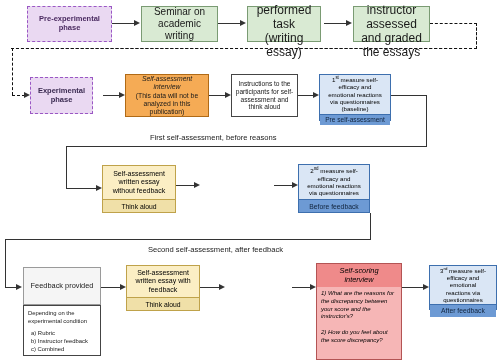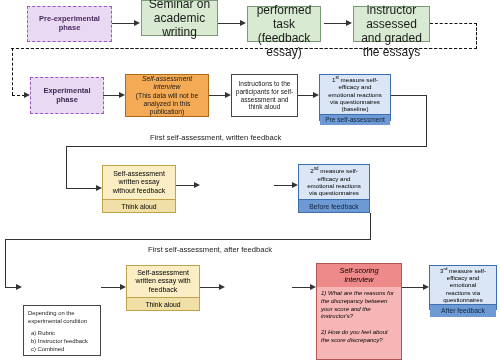--- a/index.html
+++ b/index.html
@@ -120,50 +120,50 @@
 
 <div id="canvas">
 
   <div class="box lav" style="left:27px; top:6px; width:85px; height:36px; font-size:7.5px; font-weight:bold; color:#4a2a60;">
     <span>Pre-experimental phase</span>
   </div>
 
   <div class="conn conn-h" style="left:112px; top:23px; width:23px;"></div>
   <div class="arrow" style="left:134px; top:20px;"></div>
 
-  <div class="box green" style="left:141px; top:0; width:77px; height:36px; font-size:12px;">
+  <div class="box green" style="left:141px; top:6px; width:77px; height:36px; font-size:10px;">
     <span>Seminar on academic writing</span>
   </div>
 
   <div class="conn conn-h" style="left:218px; top:23px; width:23px;"></div>
   <div class="arrow" style="left:240px; top:20px;"></div>
 
   <div class="box green" style="left:247px; top:6px; width:74px; height:36px; font-size:12px;">
     <span>Students performed task</span>
-    <span>(feedback essay)</span>
+    <span>(writing essay)</span>
   </div>
 
   <div class="conn conn-h" style="left:324px; top:23px; width:23px;"></div>
   <div class="arrow" style="left:346px; top:20px;"></div>
 
   <div class="box green" style="left:353px; top:6px; width:77px; height:36px; font-size:12px;">
     <span>The instructor assessed and graded the essays</span>
   </div>
 
   <div class="dashline-h" style="left:430px; top:23px; width:47px;"></div>
   <div class="dashline-v" style="left:476px; top:23px; height:26px;"></div>
 
   <div class="dashbox" style="left:11px; top:48px; width:466px; height:0px; border-left:none; border-right:none; border-bottom:none;"></div>
   <div class="dashline-h" style="left:11px; top:48px; width:466px;"></div>
   <div class="dashline-v" style="left:12px; top:48px; height:47px;"></div>
   <div class="dashline-h" style="left:12px; top:95px; width:13px;"></div>
   <div class="arrow" style="left:24px; top:92px;"></div>
 
 
-  <div class="box lav" style="left:30px; top:77px; width:74px; height:37px; font-size:7.5px; font-weight:bold; color:#3a2a50;">
+  <div class="box lav" style="left:30px; top:77px; width:63px; height:37px; font-size:7.5px; font-weight:bold; color:#3a2a50;">
     <span>Experimental phase</span>
   </div>
 
   <div class="conn conn-h" style="left:103px; top:95px; width:17px;"></div>
   <div class="arrow" style="left:119px; top:92px;"></div>
 
   <div class="box orange" style="left:125px; top:74px; width:84px; height:43px; font-size:6.8px;">
     <span class="italic">Self-assessment interview</span>
     <span>(This data will not be analyzed in this publication)</span>
   </div>
@@ -190,21 +190,21 @@
 
   <div class="dashline-v" style="left:476px; top:23px; height:26px;"></div>
 
   <div class="conn conn-h" style="left:391px; top:95px; width:36px;"></div>
   <div class="conn conn-v" style="left:426px; top:95px; height:52px;"></div>
   <div class="conn conn-h" style="left:66px; top:146px; width:361px;"></div>
   <div class="conn conn-v" style="left:66px; top:146px; height:43px;"></div>
   <div class="conn conn-h" style="left:66px; top:188px; width:32px;"></div>
   <div class="arrow" style="left:96px; top:185px;"></div>
 
-  <div class="label" style="left:150px; top:133px; font-size:7.6px;">First self-assessment, written feedback</div>
+  <div class="label" style="left:150px; top:133px; font-size:7.6px;">First self-assessment, before reasons</div>
 
   <div class="stacked yellow" style="left:102px; top:165px; width:74px; height:48px;">
     <div class="head" style="font-size:7px;">Self-assessment written essay without feedback</div>
     <div class="foot yellow-foot" style="font-size:6.8px; height:13px;">Think aloud</div>
   </div>
 
   <div class="conn conn-h" style="left:176px; top:185px; width:19px;"></div>
   <div class="arrow" style="left:194px; top:182px;"></div>
 
 
@@ -219,22 +219,25 @@
     </div>
     <div class="foot blue-foot" style="font-size:6.8px; height:13px;">Before feedback</div>
   </div>
 
   <div class="conn conn-v" style="left:370px; top:213px; height:27px;"></div>
   <div class="conn conn-h" style="left:5px; top:239px; width:366px;"></div>
   <div class="conn conn-v" style="left:5px; top:239px; height:49px;"></div>
   <div class="conn conn-h" style="left:5px; top:287px; width:13px;"></div>
   <div class="arrow" style="left:16px; top:284px;"></div>
 
-  <div class="label" style="left:148px; top:245px; font-size:7.6px;">First self-assessment, after feedback</div>
-
+  <div class="label" style="left:148px; top:245px; font-size:7.6px;">Second self-assessment, after feedback</div>
+
+  <div class="box plain" style="left:23px; top:267px; width:78px; height:38px; font-size:7.4px;">
+    <span>Feedback provided</span>
+  </div>
 
   <div class="listbox" style="left:23px; top:305px; width:78px; height:51px; font-size:5.9px;">
     <div style="margin-bottom:4px;">Depending on the experimental condition</div>
     <div style="padding-left:3px;">a) Rubric</div>
     <div style="padding-left:3px;">b) Instructor feedback</div>
     <div style="padding-left:3px;">c) Combined</div>
   </div>
 
   <div class="conn conn-h" style="left:101px; top:287px; width:20px;"></div>
   <div class="arrow" style="left:120px; top:284px;"></div>

